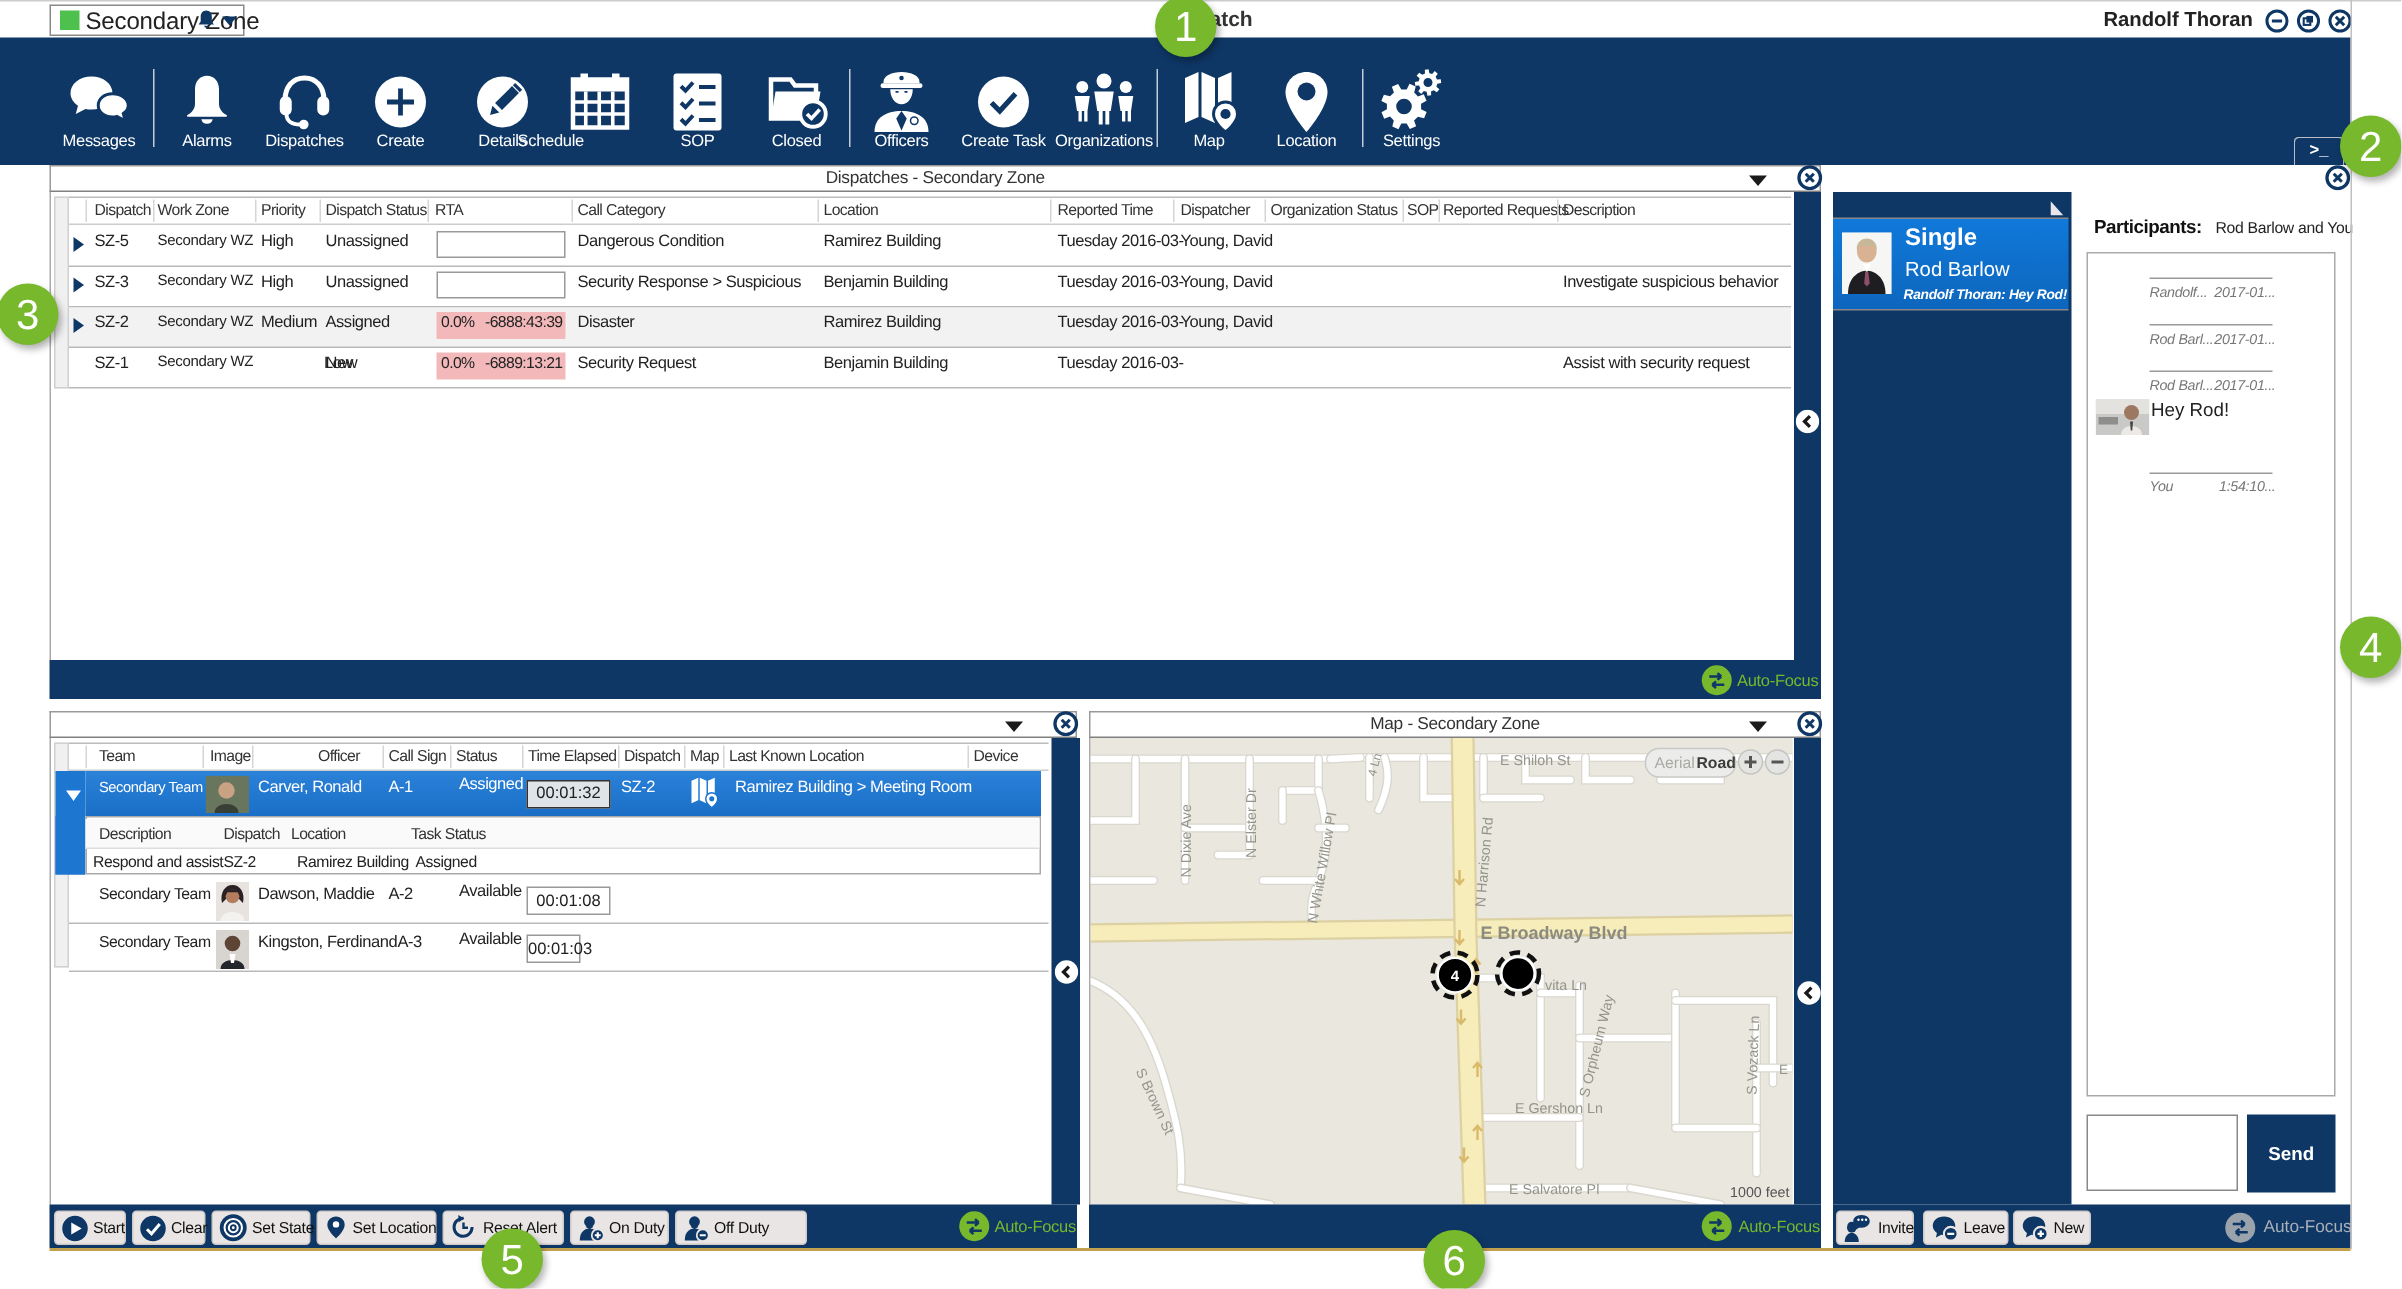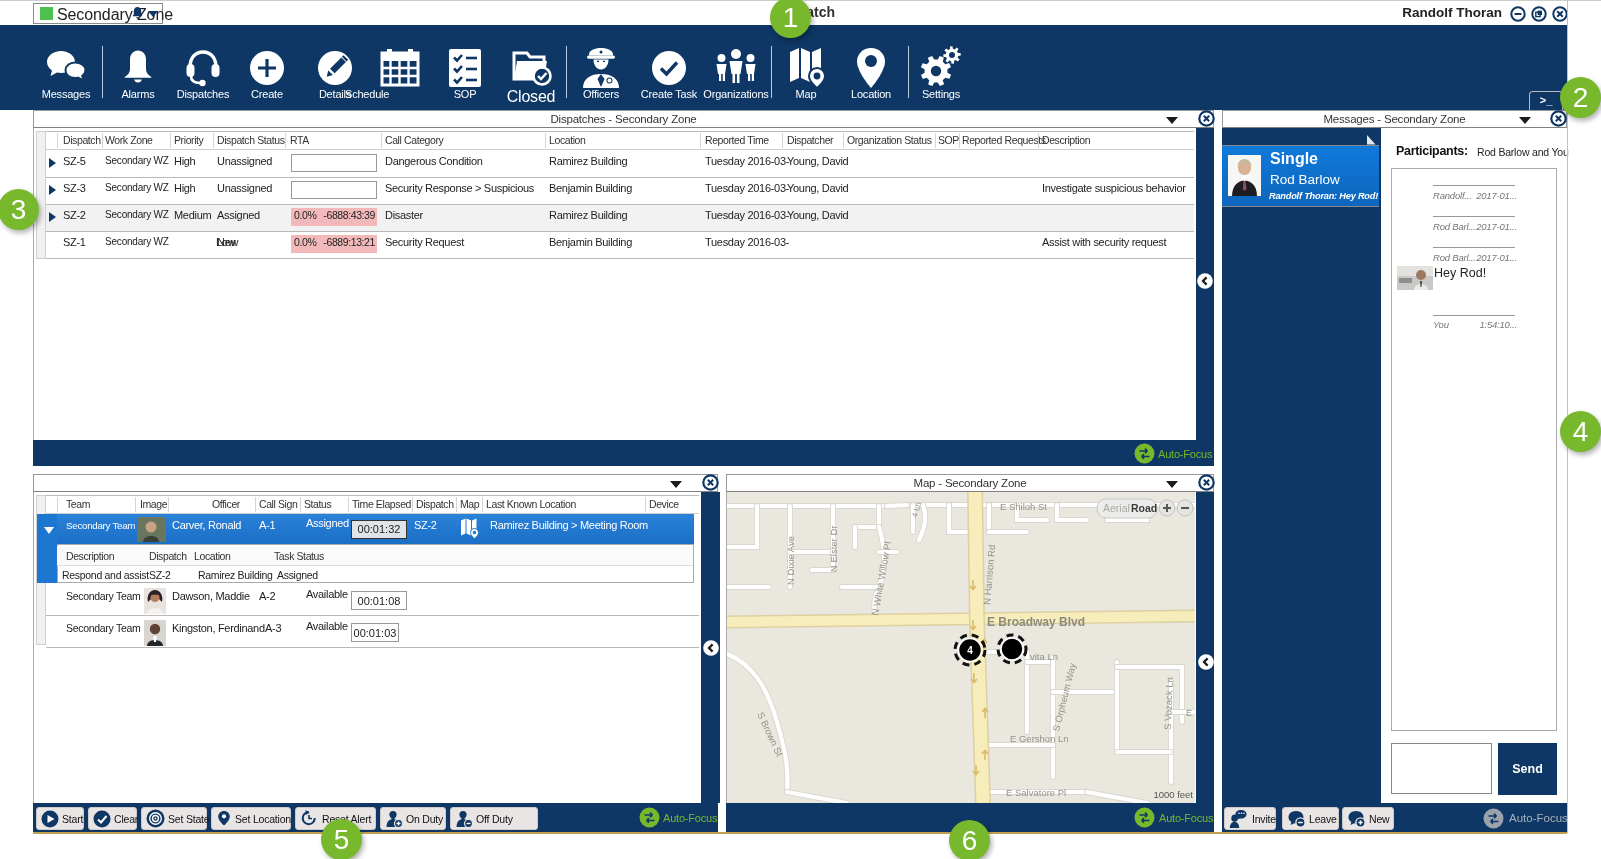--- a/index.html
+++ b/index.html
@@ -106,21 +106,21 @@
 <line x1="20" y1="33" x2="31" y2="33"></line>
 </g>
 </svg></div>
 <div class="abs" style="left:410px;top:88px;width:110px;text-align:center;font-size:11px;color:#fff;letter-spacing:-0.2px;">SOP</div>
 <div class="abs" style="left:508px;top:47px;"><svg width="46" height="42" viewBox="0 0 46 42">
 <path d="M6 6 L19 6 L22 10 L36 10 L36 32 L6 32 Z" fill="none" stroke="#ffffff" stroke-width="3"></path>
 <path d="M9 14 L39 14 L36 32 L6 32 Z" fill="#ffffff"></path>
 <circle cx="34" cy="29" r="8.5" fill="#0e3765" stroke="#ffffff" stroke-width="2.6"></circle>
 <path d="M30 29 L33 32 L38.5 26" stroke="#ffffff" stroke-width="2.4" fill="none"></path>
 </svg></div>
-<div class="abs" style="left:476px;top:88px;width:110px;text-align:center;font-size:16px;color:#fff;letter-spacing:-0.2px;">Closed</div>
+<div class="abs" style="left:476px;top:88px;width:110px;text-align:center;font-size:11px;color:#fff;letter-spacing:-0.2px;">Closed</div>
 <div class="abs" style="left:578px;top:46px;"><svg width="46" height="44" viewBox="0 0 46 44">
 <path d="M11 8.5 C11 4.5 16.5 2 23 2 C29.5 2 35 4.5 35 8.5 L35 9.5 L11 9.5 Z" fill="#ffffff"></path>
 <rect x="9" y="9.5" width="28" height="3.2" rx="1.6" fill="#ffffff"></rect>
 <circle cx="23" cy="6" r="1.5" fill="#0e3765"></circle>
 <path d="M15.5 13.5 L30.5 13.5 C30.5 19 27.5 23.5 23 23.5 C18.5 23.5 15.5 19 15.5 13.5 Z" fill="#ffffff"></path>
 <path d="M19 15.3 L21 15.3 M25 15.3 L27 15.3" stroke="#0e3765" stroke-width="1.2"></path>
 <path d="M5 42 C5 32.5 12.5 28 23 28 C33.5 28 41 32.5 41 42 Z" fill="#ffffff"></path>
 <path d="M23 28 L19.5 33 L23 41 L26.5 33 Z" fill="#0e3765"></path>
 <circle cx="31.5" cy="34.5" r="3" fill="#0e3765"></circle>
 <circle cx="31.5" cy="34.5" r="2" fill="#ffffff"></circle>
@@ -261,24 +261,20 @@
         <path d="M9.6 4.4 L6 8 L9.6 11.6" stroke="#1a1a1a" stroke-width="2.2" fill="none"></path>
       </svg></div>
 <div class="abs navy" style="left:33px;top:440px;width:1181px;height:26px;"></div>
 <div class="abs" style="left:1134px;top:443px;"><svg width="21" height="21">
         <circle cx="10.5" cy="10.5" r="10" fill="#77b82c"></circle>
         <path d="M5.5 8 L13.5 8 M13.5 8 L11 5.7 M13.5 8 L11 10.2" stroke="#0e3765" stroke-width="1.6" fill="none"></path>
         <path d="M15.5 13.5 L7.5 13.5 M7.5 13.5 L10 11.2 M7.5 13.5 L10 15.7" stroke="#0e3765" stroke-width="1.6" fill="none"></path>
       </svg></div>
 <div class="autofocus" style="left:1158px;top:448px;">Auto-Focus</div>
 
-<div class="panel-hdr" style="left:1222px;top:110px;width:345px;height:18px;">
-  <div class="panel-title">Messages - Secondary Zone</div>
-  <div class="caret" style="left:296px;top:6px;"></div>
-</div>
 <div class="abs" style="left:1550px;top:110px;width:17px;height:17px;"><svg width="17" height="17">
         <circle cx="8.5" cy="8.5" r="7.2" fill="#fff" stroke="#0e3765" stroke-width="2.2"></circle>
         <path d="M5.8 5.8 L11.2 11.2 M11.2 5.8 L5.8 11.2" stroke="#0e3765" stroke-width="2"></path>
       </svg></div>
 <div class="abs" style="left:1222px;top:128px;width:159px;height:675px;background:#0e3765;"></div>
 <div class="abs" style="left:1367px;top:131px;"><svg width="10" height="10">
         <polygon points="0,0 8.5,9.5 0,9.5" fill="#e6e6ec"></polygon>
       </svg></div>
 <div class="abs" style="left:1222px;top:145px;width:157px;height:62px;background:linear-gradient(#1079da,#0d66bd);border-top:1px solid #888;border-bottom:1px solid #888;"></div>
 <div class="abs" style="left:1228px;top:155px;width:33px;height:41px;background:#fff;overflow:hidden;"><svg width="33" height="41">
@@ -434,21 +430,21 @@
 <div class="abs" style="left:46px;top:617px;width:653px;height:31px;border-bottom:1px solid #b9b9b9;background:#fff;"></div>
 <div class="abs tcs" style="left:66px;top:622px;">Secondary Team</div>
 <div class="abs" style="left:144px;top:620px;width:22px;height:26px;overflow:hidden;"><svg width="22" height="26">
         <rect width="22" height="26" fill="#d8d5d0"></rect>
         <circle cx="11" cy="9" r="5.2" fill="#5d4434"></circle>
         <path d="M3 26 C3 18 19 18 19 26 Z" fill="#23262b"></path>
         <path d="M9 16 L13 16 L12 22 L10 22 Z" fill="#fff"></path>
       </svg></div>
 <div class="abs tc" style="left:172px;top:622px;">Kingston, Ferdinand</div>
 <div class="abs tc" style="left:306px;top:620px;">Available</div>
-<div class="abs" style="left:351px;top:623px;width:48px;height:19px;background:#fff;border:1px solid #999;font-size:11px;color:#222;text-align:center;line-height:18px;">00:01:03</div>
+<div class="abs" style="left:351px;top:623px;width:36px;height:19px;background:#fff;border:1px solid #999;font-size:11px;color:#222;text-align:center;line-height:18px;">00:01:03</div>
 <div class="abs tc" style="left:265px;top:622px;">A-3</div>
 <div class="abs navy" style="left:701px;top:492px;width:19px;height:311px;"></div>
 <div class="abs" style="left:703px;top:640px;width:16px;height:16px;"><svg width="16" height="16">
         <circle cx="8" cy="8" r="7.8" fill="#fff"></circle>
         <path d="M9.6 4.4 L6 8 L9.6 11.6" stroke="#1a1a1a" stroke-width="2.2" fill="none"></path>
       </svg></div>
 <div class="abs navy" style="left:33px;top:803px;width:685px;height:29px;"></div>
 <div class="tbtn" style="left:36px;top:807px;width:48px;">
       <svg width="18" height="18" viewBox="0 0 18 18">
         <circle cx="9" cy="9" r="8.5" fill="#0e3765"></circle>

